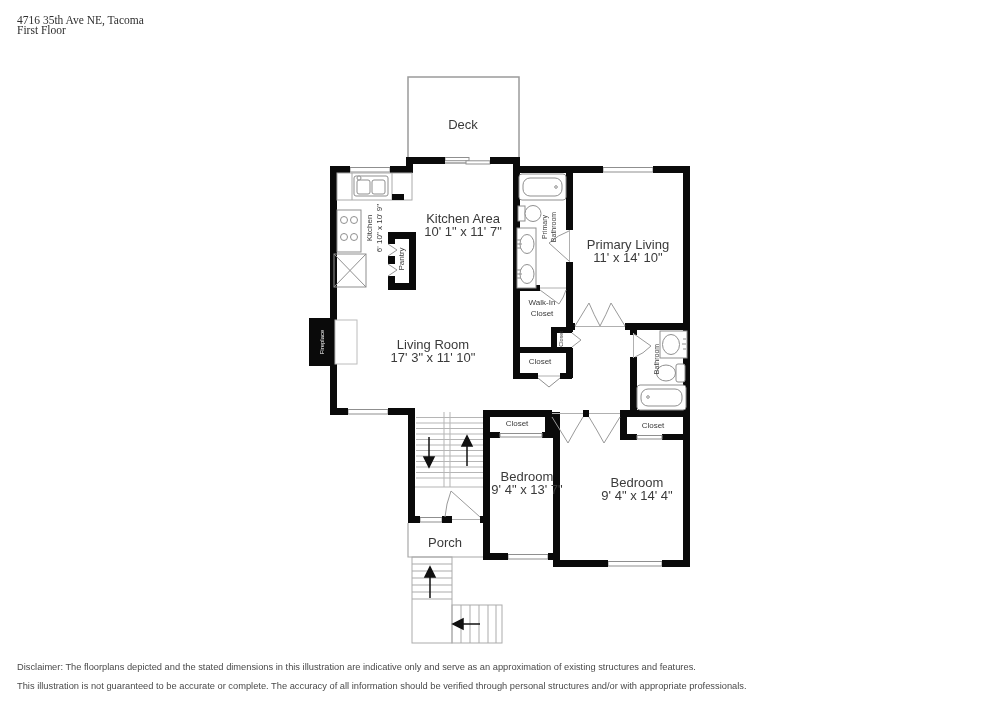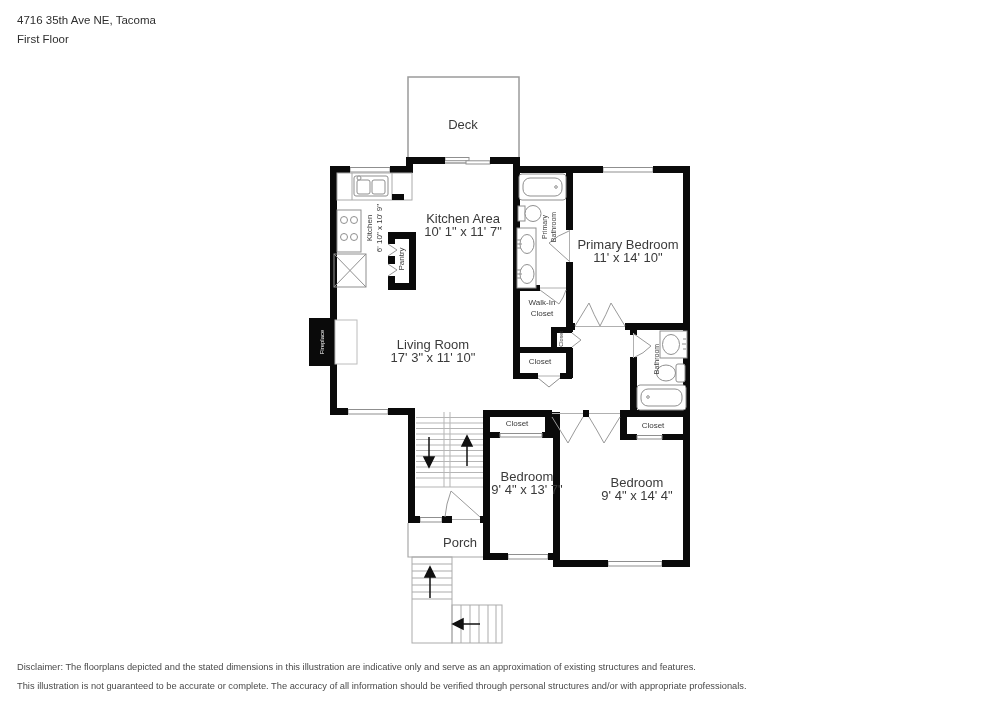--- a/index.html
+++ b/index.html
@@ -8,21 +8,21 @@
   #plan{position:absolute;left:0;top:0;width:1000px;height:707px;}
   .lbl{position:absolute;transform:translate(-50%,-50%);
        font-size:13px;color:#3a3a3a;white-space:nowrap;text-align:center;
        line-height:13px;}
   .lbl.rot{transform:translate(-50%,-50%) rotate(-90deg);line-height:10px;}
   .lbl.small{font-size:8px;}
   .lbl.tiny{font-size:5.5px;line-height:6px;}
   .lbl.bath{font-size:7px;line-height:9px;}
   .fire{position:absolute;transform:translate(-50%,-50%) rotate(-90deg);
         font-size:6px;color:#ffffff;white-space:nowrap;}
-  .hdr{position:absolute;left:17px;color:#2e2e2e;font-size:11.5px;white-space:nowrap;}
+  .hdr{position:absolute;left:17px;color:#2e2e2e;font-size:11.5px;white-space:nowrap;font-family:Liberation Serif, serif;}
   .disc{position:absolute;left:17px;color:#4a4a4a;font-size:9.3px;white-space:nowrap;}
 </style>
 </head>
 <body>
 
 <svg id="plan" viewBox="0 0 1000 707" xmlns="http://www.w3.org/2000/svg">
 
   <rect x="408" y="77" width="111" height="86" fill="#ffffff" stroke="#9b9b9b" stroke-width="1.5"></rect>
   <path d="M408,523 L408,557 L487,557 L487,523" fill="none" stroke="#a8a8a8" stroke-width="1.2"></path>
 
@@ -236,21 +236,21 @@
     <rect x="676" y="364" width="9" height="18" rx="2"></rect>
   </g>
   <g fill="#ffffff" stroke="#8f8f8f" stroke-width="1">
     <rect x="637" y="385" width="49" height="25" rx="3"></rect>
     <rect x="641" y="389" width="41" height="17" rx="7"></rect>
     <circle cx="648" cy="397" r="1.3"></circle>
   </g>
 </svg>
 
 <div class="hdr" style="top:14px">4716 35th Ave NE, Tacoma</div>
-<div class="hdr" style="top:33px">First Floor</div>
+<div class="hdr" style="top:24px">First Floor</div>
 
 <div class="lbl" style="left:463px;top:124px">Deck</div>
 
 <div class="lbl" style="left:463px;top:225px">
   <div>Kitchen Area</div>
   <div>10' 1" x 11' 7"</div>
 </div>
 
 <div class="lbl rot small" style="left:375px;top:228px">
   <div>Kitchen</div>
@@ -260,21 +260,21 @@
 <div class="lbl rot small" style="left:402px;top:259px">Pantry</div>
 
 <div class="lbl" style="left:433px;top:351px">
   <div>Living Room</div>
   <div>17' 3" x 11' 10"</div>
 </div>
 
 <div class="fire" style="left:322px;top:342px">Fireplace</div>
 
 <div class="lbl" style="left:628px;top:251px">
-  <div>Primary Bedroom</div>
+  <div>Primary Living</div>
   <div>11' x 14' 10"</div>
 </div>
 
 <div class="lbl rot bath" style="left:549px;top:227px">
   <div>Primary</div>
   <div>Bathroom</div>
 </div>
 
 <div class="lbl small" style="left:542px;top:308px;line-height:11px">
   <div>Walk-In</div>
@@ -293,16 +293,16 @@
 <div class="lbl" style="left:527px;top:483px">
   <div>Bedroom</div>
   <div>9' 4" x 13' 7"</div>
 </div>
 
 <div class="lbl" style="left:637px;top:489px">
   <div>Bedroom</div>
   <div>9' 4" x 14' 4"</div>
 </div>
 
-<div class="lbl" style="left:460px;top:542px">Porch</div>
+<div class="lbl" style="left:445px;top:542px">Porch</div>
 
 <div class="disc" style="top:662px">Disclaimer: The floorplans depicted and the stated dimensions in this illustration are indicative only and serve as an approximation of existing structures and features.</div>
 <div class="disc" style="top:681px">This illustration is not guaranteed to be accurate or complete. The accuracy of all information should be verified through personal structures and/or with appropriate professionals.</div>
 
 </body></html>

